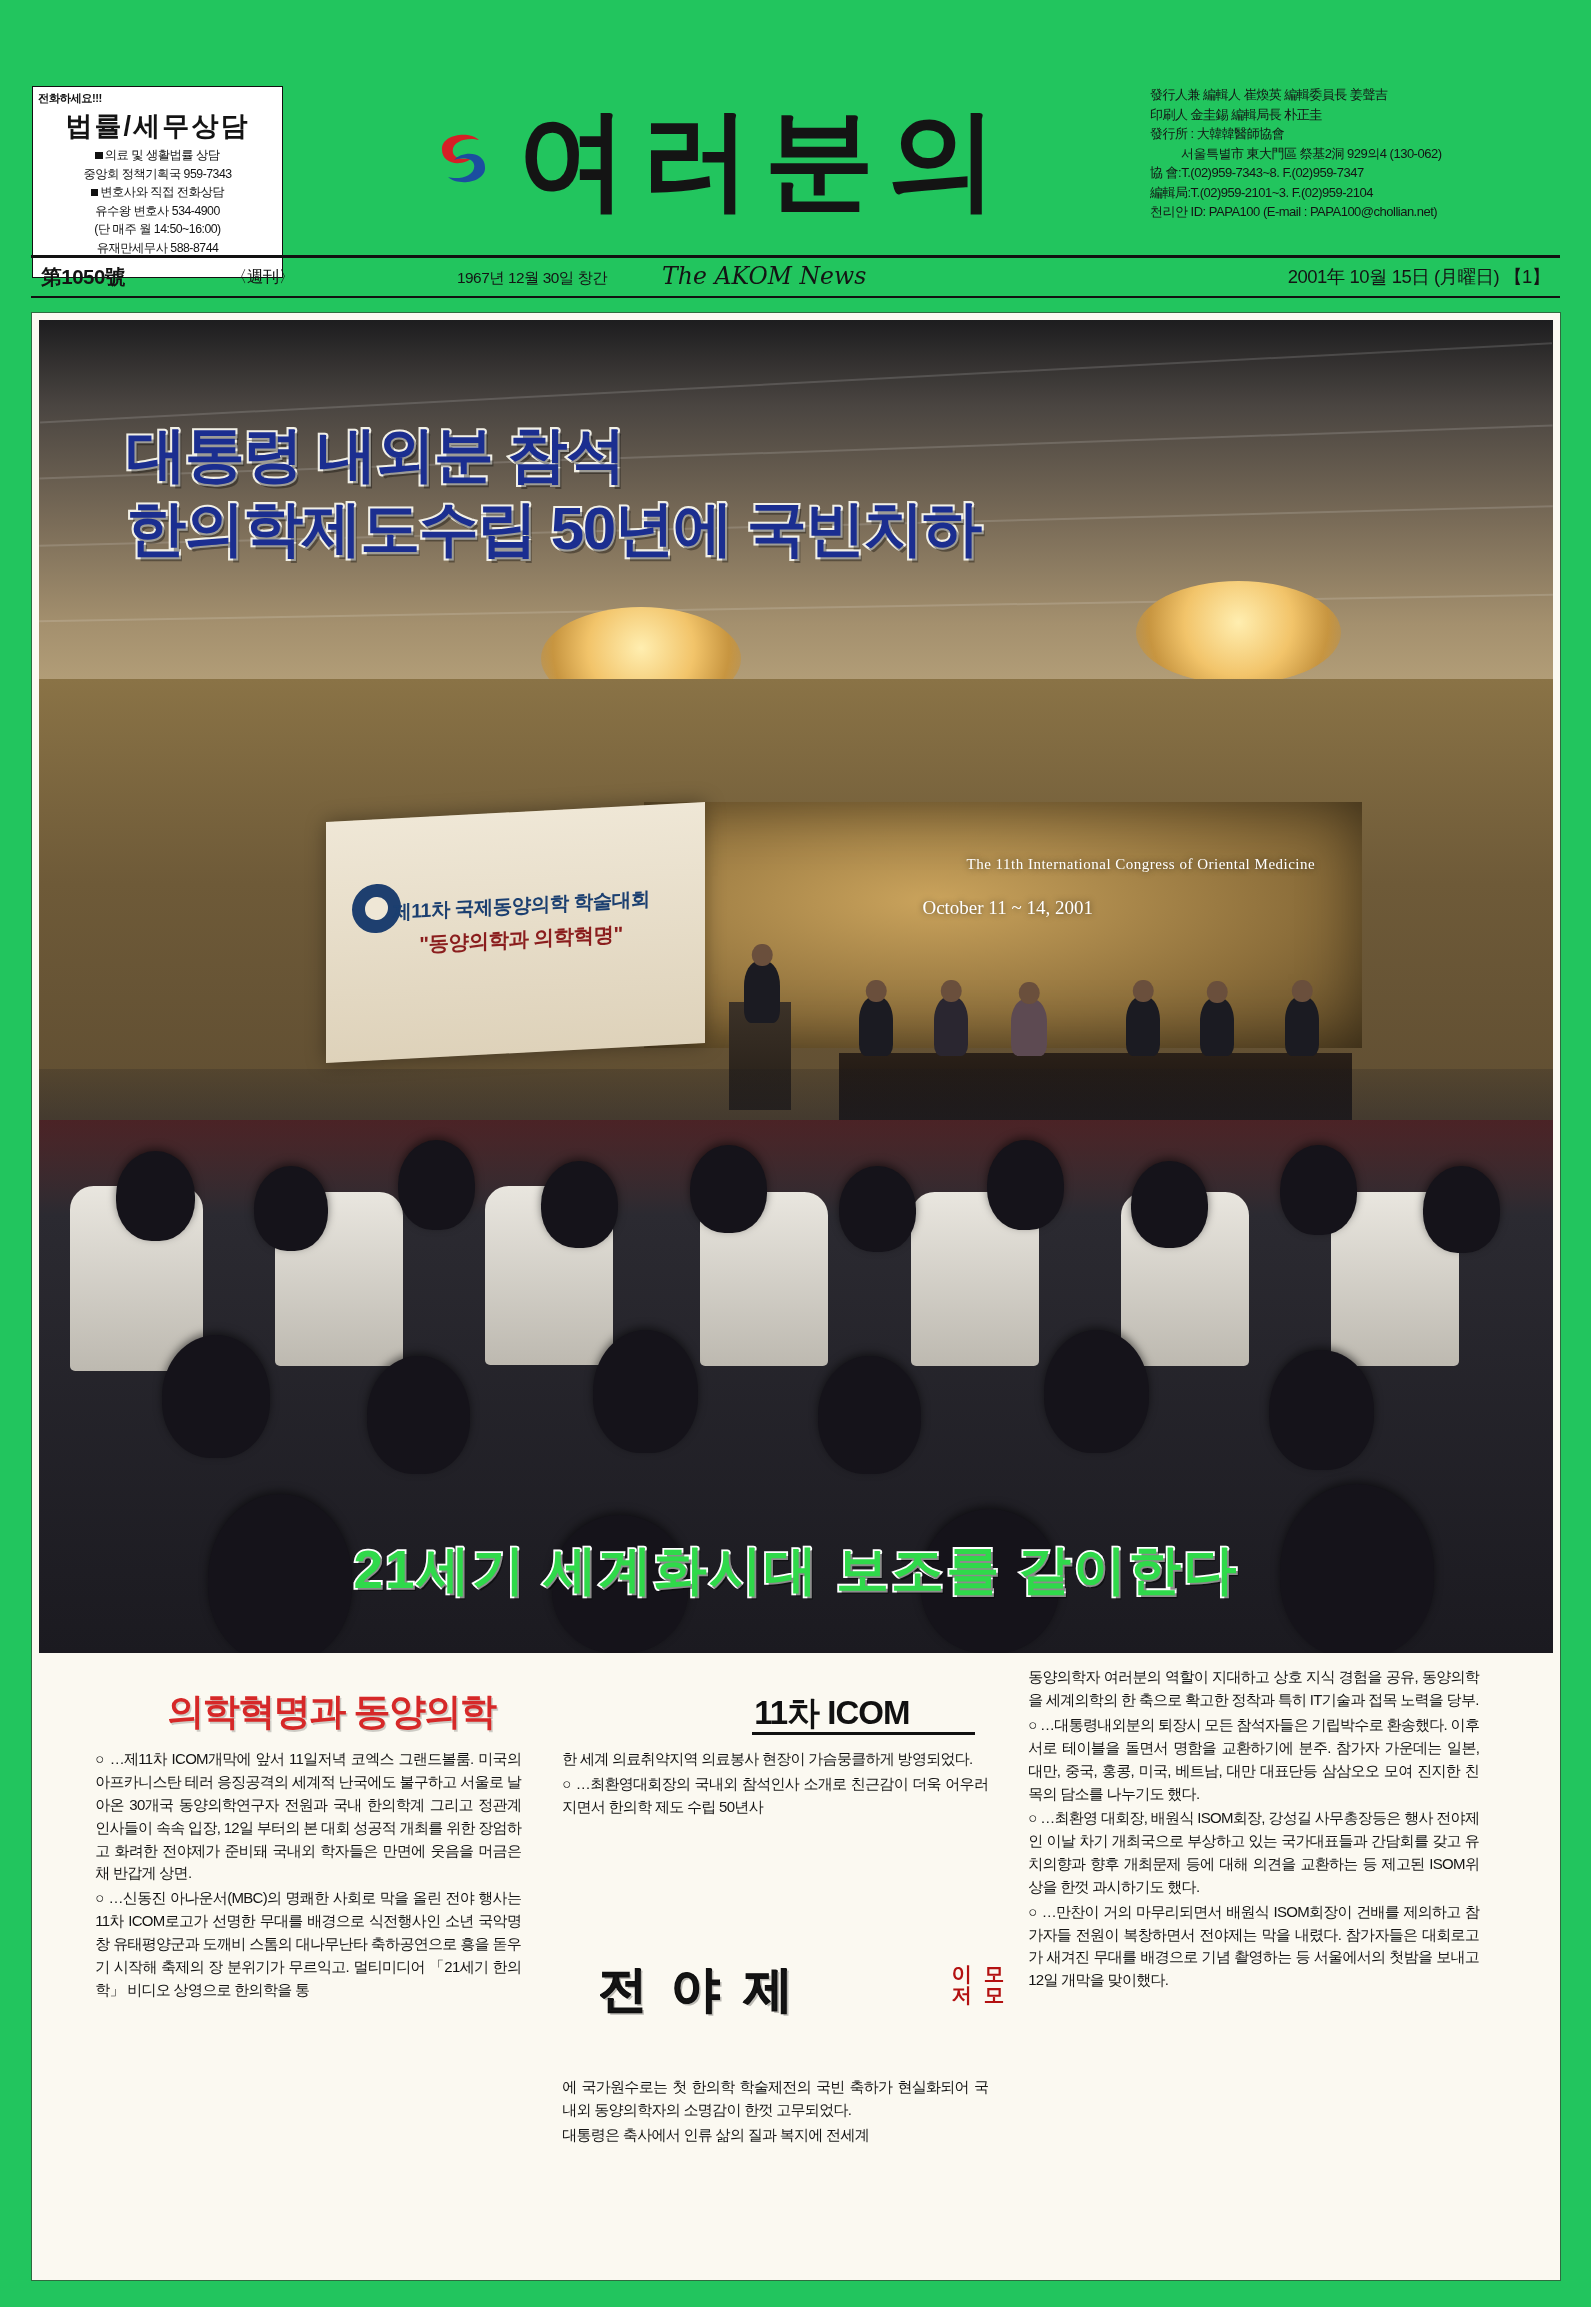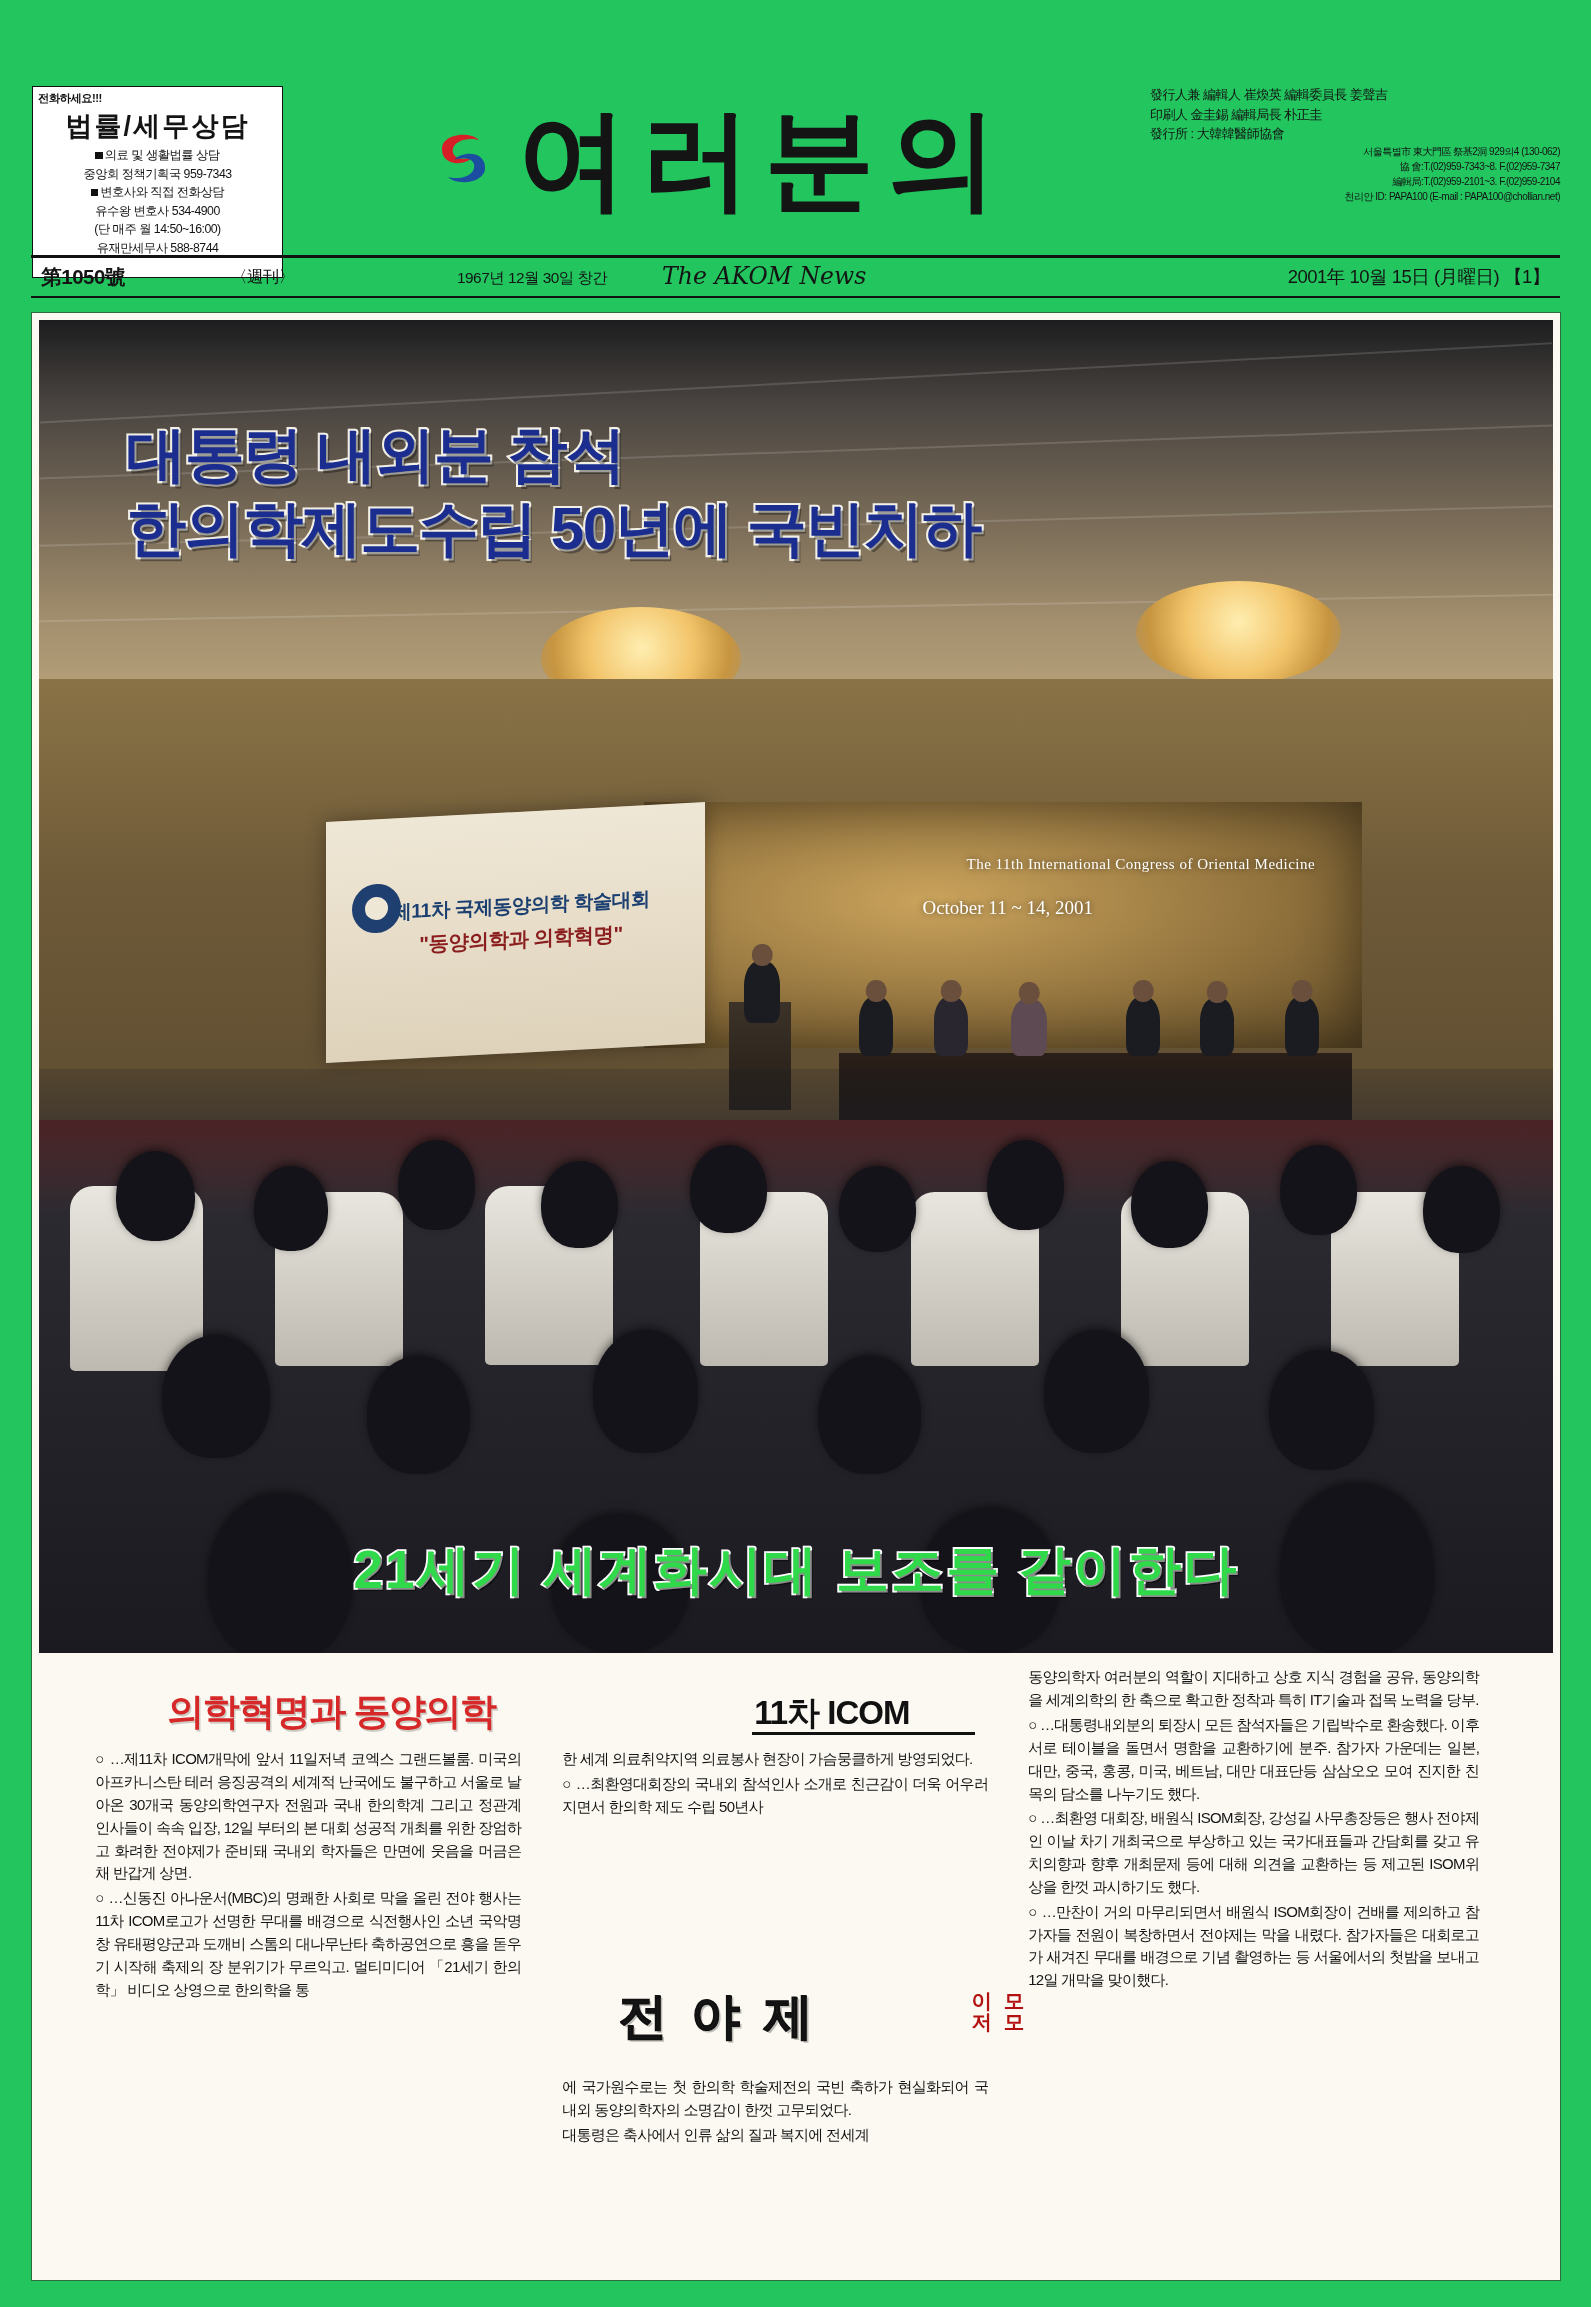--- a/index.html
+++ b/index.html
@@ -36,21 +36,21 @@
     line-height:1;white-space:nowrap;
   }
 
   .imprint{
     position:absolute;right:31px;top:85px;width:410px;
     font-size:13px;line-height:1.5;letter-spacing:-0.5px;
   }
   .imprint .ln{white-space:nowrap;}
   .imprint .bold{font-weight:normal;}
   .imprint .indent{padding-left:31px;}
-  .imprint .small{font-size:10px;text-align:right;}
+  .imprint .small{font-size:13px;}
 
   .rule-thick{position:absolute;left:31px;right:31px;top:255px;height:2.6px;background:#111;}
   .rule-thin{position:absolute;left:31px;right:31px;top:296px;height:1.5px;background:#111;}
 
   .folio{position:absolute;left:31px;right:31px;top:259px;height:37px;}
   .folio .issue{position:absolute;left:10.3px;top:4.1px;font-size:20.5px;font-weight:bold;letter-spacing:-0.5px;}
   .folio .weekly{position:absolute;left:200px;top:7.2px;font-size:16.4px;letter-spacing:-0.5px;}
   .folio .founded{position:absolute;left:426px;top:9.2px;font-size:15.4px;letter-spacing:-0.5px;}
   .folio .eng{position:absolute;left:631px;top:3.1px;font-size:23.6px;font-family:"DejaVu Serif", serif;font-style:italic;}
   .folio .date{position:absolute;right:10.3px;top:5.1px;font-size:18.5px;font-weight:normal;letter-spacing:-0.5px;}
@@ -187,21 +187,21 @@
     font-size:33px;font-weight:bold;letter-spacing:-1px;color:#111;
     white-space:nowrap;
   }
   .headrule{position:absolute;left:713px;top:66px;width:223px;height:2.6px;background:#111;}
 
   .colA{left:56px;width:426px;top:82px;}
   .colB{left:523px;width:426px;top:82px;}
   .colC{left:989px;width:451px;top:0px;}
 
   .yaje{
-    position:absolute;left:559px;top:318px;width:379px;height:97px;margin-left:20px;
+    position:absolute;left:559px;top:291px;width:379px;height:97px;
   }
   .yaje-big{
     font-size:49px;font-weight:bold;letter-spacing:5.1px;color:#1a1a1a;
     -webkit-text-stroke:1px #111;
     display:inline-block;
     text-shadow:2.1px 2.1px 0 rgba(0,0,0,.25);
   }
   .yaje-small{
     position:absolute;right:5.1px;top:5.1px;
     font-size:20.5px;font-weight:bold;color:#b31111;line-height:1.05;text-align:center;

